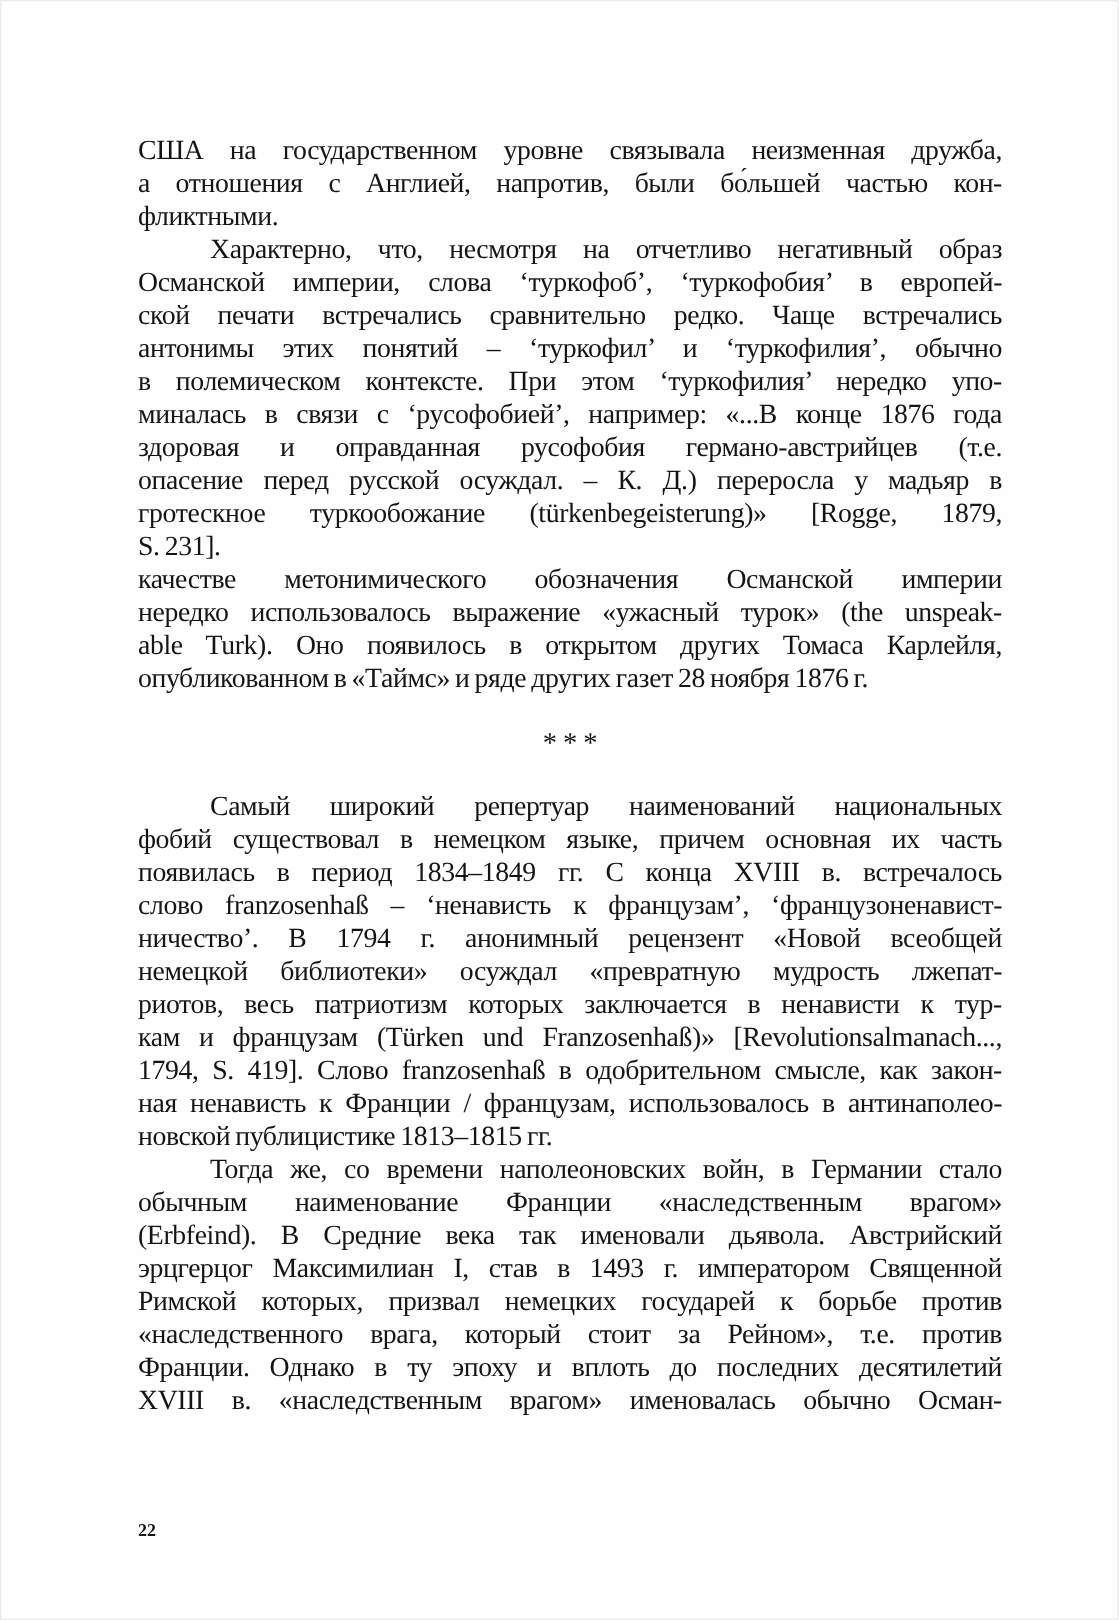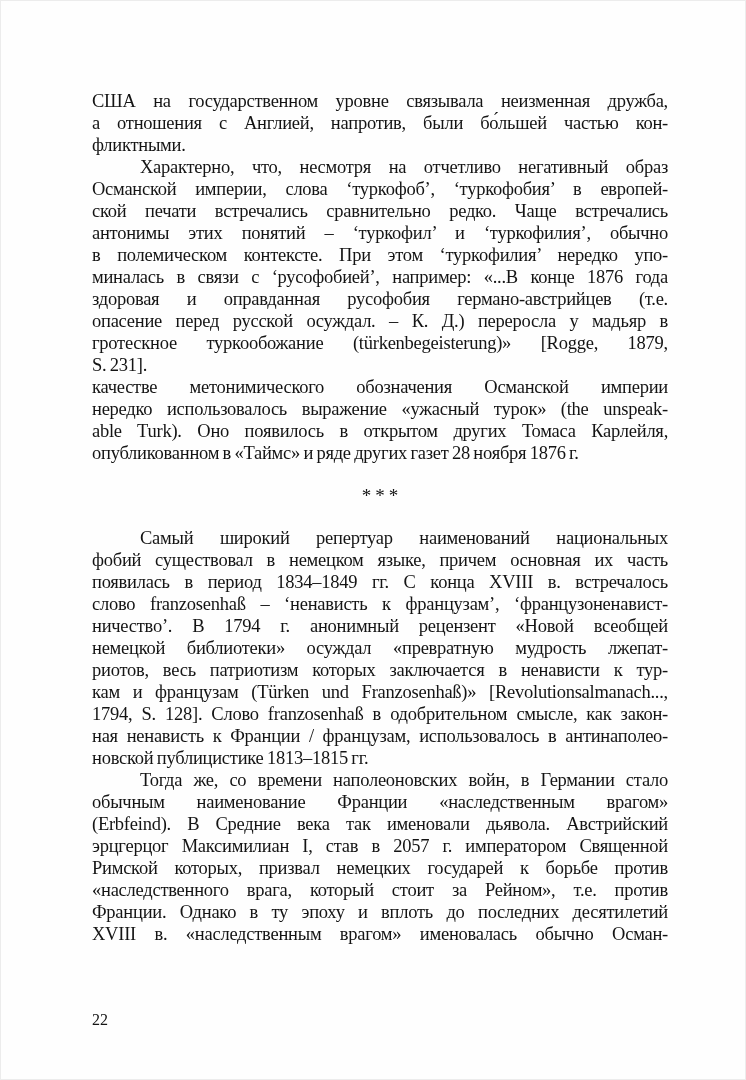--- a/index.html
+++ b/index.html
@@ -51,22 +51,22 @@
     align-items: center;
     justify-content: center;
     font-size: 19px;
     letter-spacing: 4px;
     padding-left: 4px;
   }
   .folio {
     position: absolute;
     left: 92px;
     top: 1008px;
-    font-size: 16px;
-    font-weight: normal;
+    font-size: 12px;
+    font-weight: bold;
     line-height: 24px;
   }
 </style>
 </head>
 <body>
 
 <div class="page">
   <div class="text-block">
       <div class="para">
         <div class="line"><span>США на государственном уровне связывала неизменная дружба,</span></div>
@@ -94,29 +94,29 @@
       <div class="separator">***</div>
       <div class="para">
         <div class="line indent"><span>Самый широкий репертуар наименований национальных</span></div>
         <div class="line"><span>фобий существовал в немецком языке, причем основная их часть</span></div>
         <div class="line"><span>появилась в период 1834–1849 гг. С конца XVIII в. встречалось</span></div>
         <div class="line"><span>слово franzosenhaß – ‘ненависть к французам’, ‘французоненавист-</span></div>
         <div class="line"><span>ничество’. В 1794 г. анонимный рецензент «Новой всеобщей</span></div>
         <div class="line"><span>немецкой библиотеки» осуждал «превратную мудрость лжепат-</span></div>
         <div class="line"><span>риотов, весь патриотизм которых заключается в ненависти к тур-</span></div>
         <div class="line"><span>кам и французам (Türken und Franzosenhaß)» [Revolutionsalmanach...,</span></div>
-        <div class="line"><span>1794, S. 128]. Слово franzosenhaß в одобрительном смысле, как закон-</span></div>
+        <div class="line"><span>1794, S. 419]. Слово franzosenhaß в одобрительном смысле, как закон-</span></div>
         <div class="line"><span>ная ненависть к Франции / французам, использовалось в антинаполео-</span></div>
         <div class="line last"><span>новской публицистике 1813–1815 гг.</span></div>
       </div>
       <div class="para">
         <div class="line indent"><span>Тогда же, со времени наполеоновских войн, в Германии стало</span></div>
         <div class="line"><span>обычным наименование Франции «наследственным врагом»</span></div>
         <div class="line"><span>(Erbfeind). В Средние века так именовали дьявола. Австрийский</span></div>
-        <div class="line"><span>эрцгерцог Максимилиан I, став в 2057 г. императором Священной</span></div>
+        <div class="line"><span>эрцгерцог Максимилиан I, став в 1493 г. императором Священной</span></div>
         <div class="line"><span>Римской которых, призвал немецких государей к борьбе против</span></div>
         <div class="line"><span>«наследственного врага, который стоит за Рейном», т.е. против</span></div>
         <div class="line"><span>Франции. Однако в ту эпоху и вплоть до последних десятилетий</span></div>
         <div class="line"><span>XVIII в. «наследственным врагом» именовалась обычно Осман-</span></div>
       </div>
     </div>
   <div class="folio">22</div>
 </div>
 
 </body></html>

